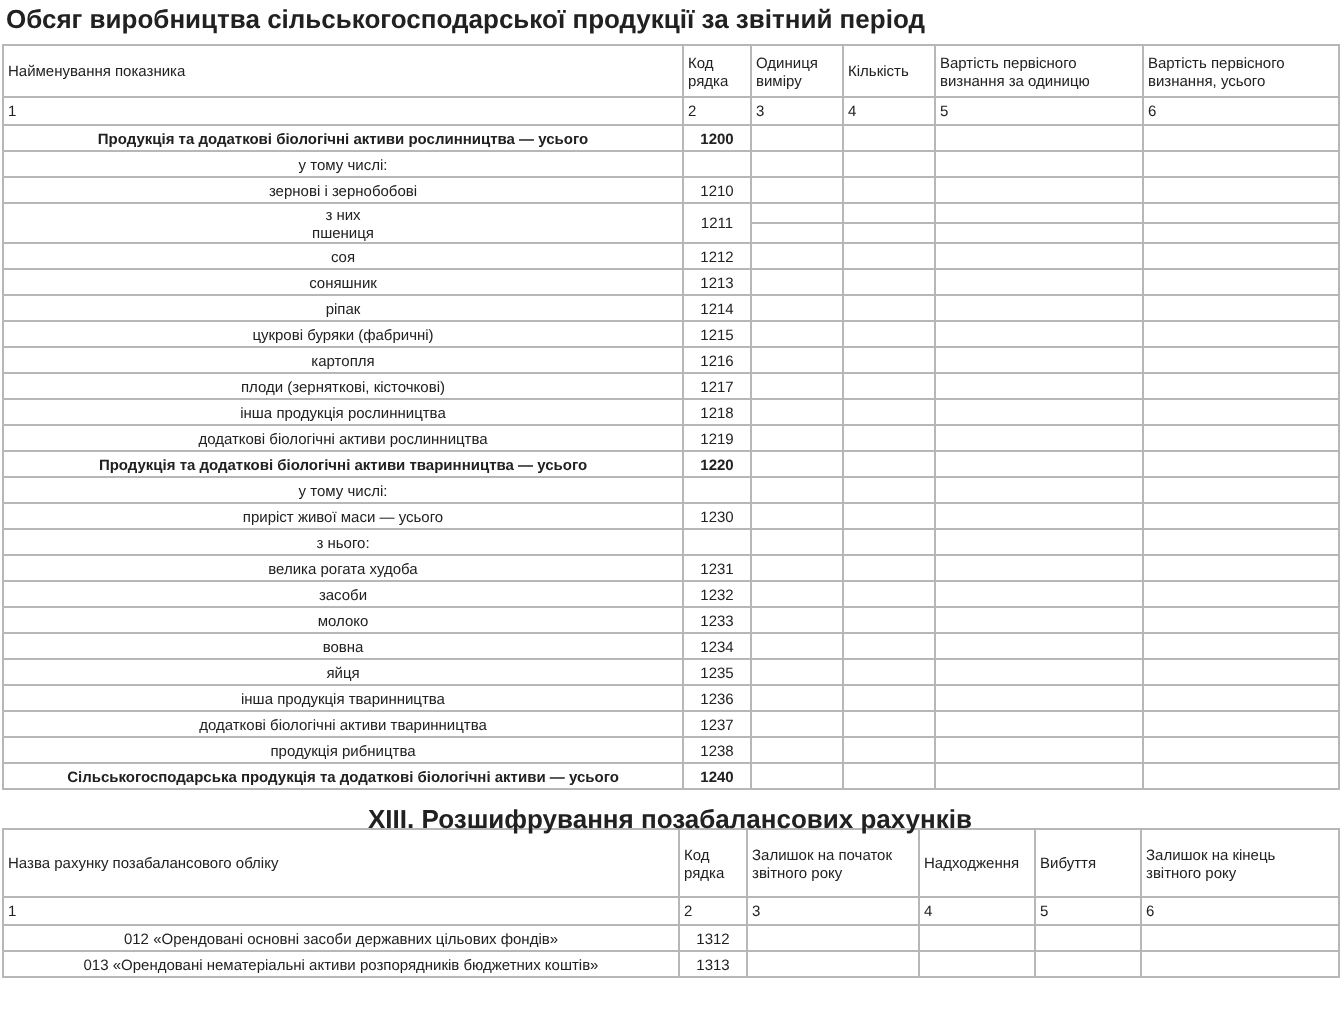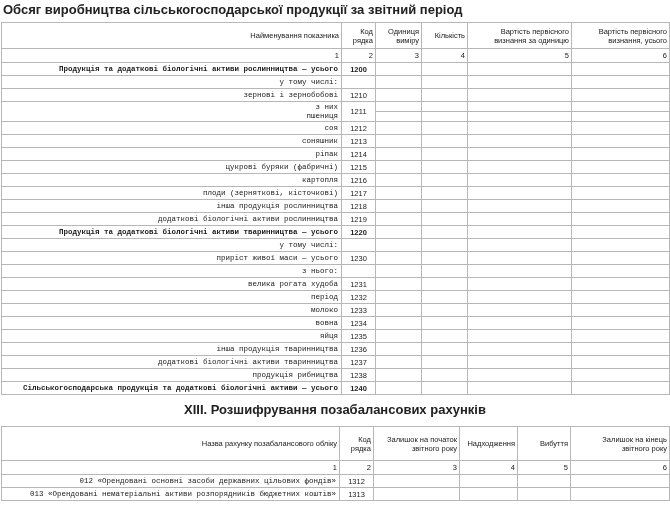--- a/index.html
+++ b/index.html
@@ -26,41 +26,40 @@
   .doc-title.centered {
     text-align: center;
     margin: 10px 0 0 0;
   }
   table {
     border-collapse: collapse;
     table-layout: fixed;
     width: 668px;
     margin-top: 8px;
   }
-  table.t2 { margin-top: 12px; border-radius: 28px; }
+  table.t2 { margin-top: 0; border-radius: 28px; }
   th, td {
     border: 1px solid #b7b7b7;
     padding: 0 3px;
     overflow: hidden;
     vertical-align: middle;
   }
   th {
     font-weight: normal;
-    text-align: right;
+    text-align: left;
     line-height: 9px;
     padding: 1px 2px;
   }
   tr.head-row-1 th { height: 23px; }
   table.t2 tr.head-row-1 th { height: 31px; }
   tr.head-row-2 th { height: 11px; }
   tbody td { height: 12px; line-height: 9px; }
   td.name-cell {
-    text-align: right;
+    text-align: center;
     white-space: pre-line;
-    font-family: Liberation Mono, monospace;
   }
   td.code-cell { text-align: center; }
   .bold { font-weight: bold; }
   tr.half-row td.sub-cell { height: 9px; }
 </style>
 </head>
 <body>
 
 <div class="doc">
 
@@ -231,21 +230,21 @@
         </tr>
         <tr>
           <td class="name-cell">велика рогата худоба</td>
           <td class="code-cell">1231</td>
           <td class=""></td>
           <td class=""></td>
           <td class=""></td>
           <td class=""></td>
         </tr>
         <tr>
-          <td class="name-cell">період</td>
+          <td class="name-cell">засоби</td>
           <td class="code-cell">1232</td>
           <td class=""></td>
           <td class=""></td>
           <td class=""></td>
           <td class=""></td>
         </tr>
         <tr>
           <td class="name-cell">молоко</td>
           <td class="code-cell">1233</td>
           <td class=""></td>

